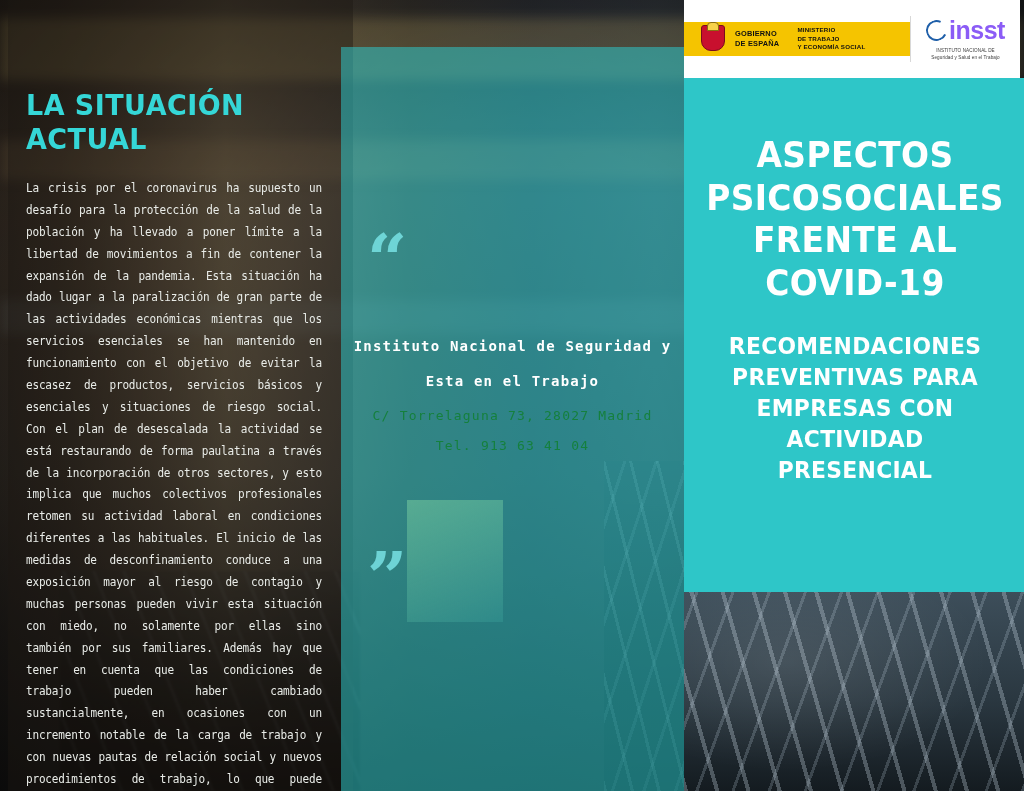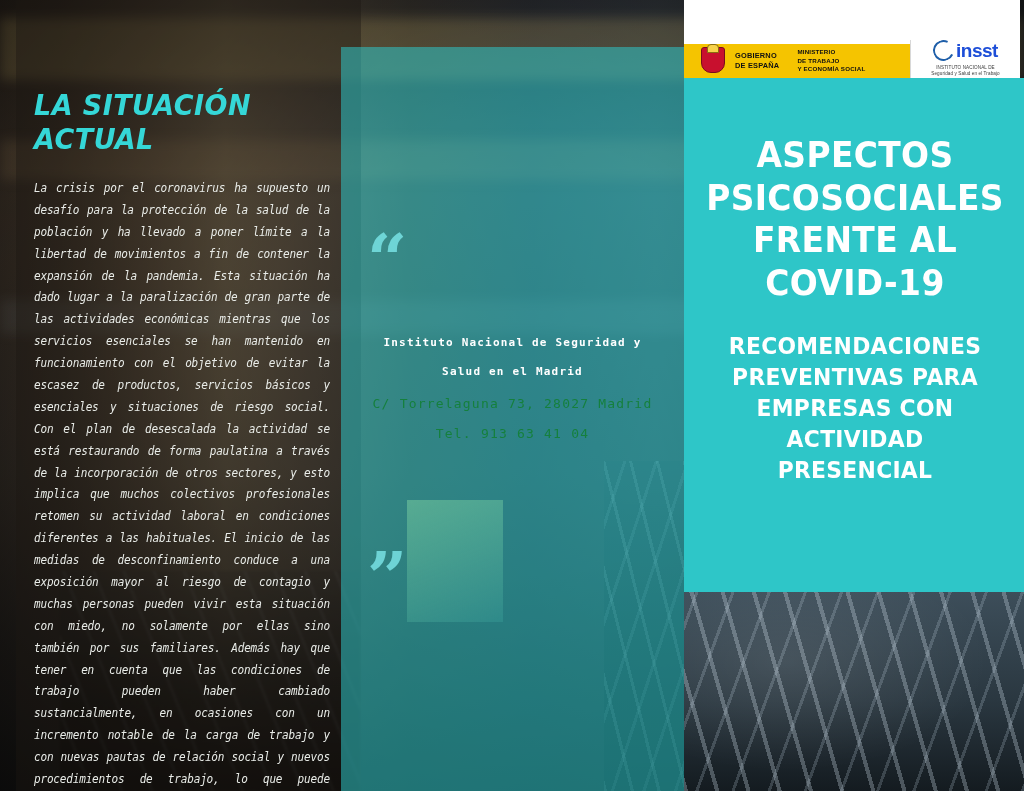--- a/index.html
+++ b/index.html
@@ -59,24 +59,23 @@
   }
   .bg-vignette {
     position: absolute;
     inset: 0;
     background: radial-gradient(ellipse at 50% 45%, rgba(0,0,0,0) 35%, rgba(0,0,0,0.45) 100%);
   }
 
   
   .panel-left {
     position: absolute;
-    left: 16px; top: 0;
+    left: 8px; top: 0;
     width: 345px; height: 791px;
     background: rgba(28,24,20,0.42);
-    font-style: italic;
   }
   .panel-left .inner {
     padding: 88px 22px 0 18px;
   }
   .left-title {
     font-family: "DejaVu Sans", sans-serif;
     font-weight: bold;
     font-size: 29px;
     letter-spacing: 0.5px;
     color: #35d7d7;
@@ -121,21 +120,21 @@
     position: absolute;
     left: 0; right: 0;
     top: 285px;
     text-align: center;
     font-family: "DejaVu Sans Mono", monospace;
     color: #ffffff;
     letter-spacing: 1.2px;
   }
   .mid-org {
     font-weight: bold;
-    font-size: 11px;
+    font-size: 14px;
     line-height: 2.05;
     margin-bottom: 6px;
   }
   .mid-line {
     font-size: 13px;
     line-height: 2.3;
     color: #15803d;
   }
   .mid-green-card {
     position: absolute;
@@ -147,21 +146,21 @@
     filter: blur(0.5px);
   }
 
   
   .panel-right-top {
     position: absolute;
     left: 684px; top: 0;
     width: 336px; height: 78px;
     background: #ffffff;
     display: flex;
-    align-items: flex-end;
+    align-items: center;
   }
   .gob-block {
     width: 226px;
     background: #f5c400;
     display: flex;
     align-items: center;
     padding-left: 14px;
     box-sizing: border-box;
   }
   .coat {
@@ -212,23 +211,23 @@
     display: flex;
     flex-direction: column;
     justify-content: center;
     align-items: center;
     border-left: 1px solid #d8d8d8;
   }
   .insst-logo {
     display: flex;
     align-items: center;
     font-family: "Liberation Sans", sans-serif;
-    font-size: 19px;
-    font-weight: bold;
-    color: #1d4ed8;
+    font-size: 25px;
+    font-weight: bold;
+    color: #8b5cf6;
     letter-spacing: -0.5px;
   }
   .insst-c {
     width: 17px; height: 17px;
     border: 2.4px solid #1f5fa9;
     border-right-color: transparent;
     border-radius: 50%;
     margin-right: 2px;
     transform: rotate(-20deg);
   }
@@ -308,21 +307,21 @@
     </div>
   </div>
 
   <div class="panel-mid">
     <div class="mid-inner">
       <div class="quote-open">“</div>
       <div class="mid-green-card"></div>
       <div class="quote-close">”</div>
       <div class="mid-text">
         <div class="mid-org">Instituto Nacional de Seguridad y</div>
-        <div class="mid-org">Salud en el Madrid</div>
+        <div class="mid-org">Esta en el Trabajo</div>
         <div class="mid-line">C/ Torrelaguna 73, 28027 Madrid</div>
         <div class="mid-line">Tel. 913 63 41 04</div>
       </div>
     </div>
   </div>
 
   <div class="panel-right-top">
     <div class="gob-block">
       <div class="coat"></div>
       <div class="gob-text">

